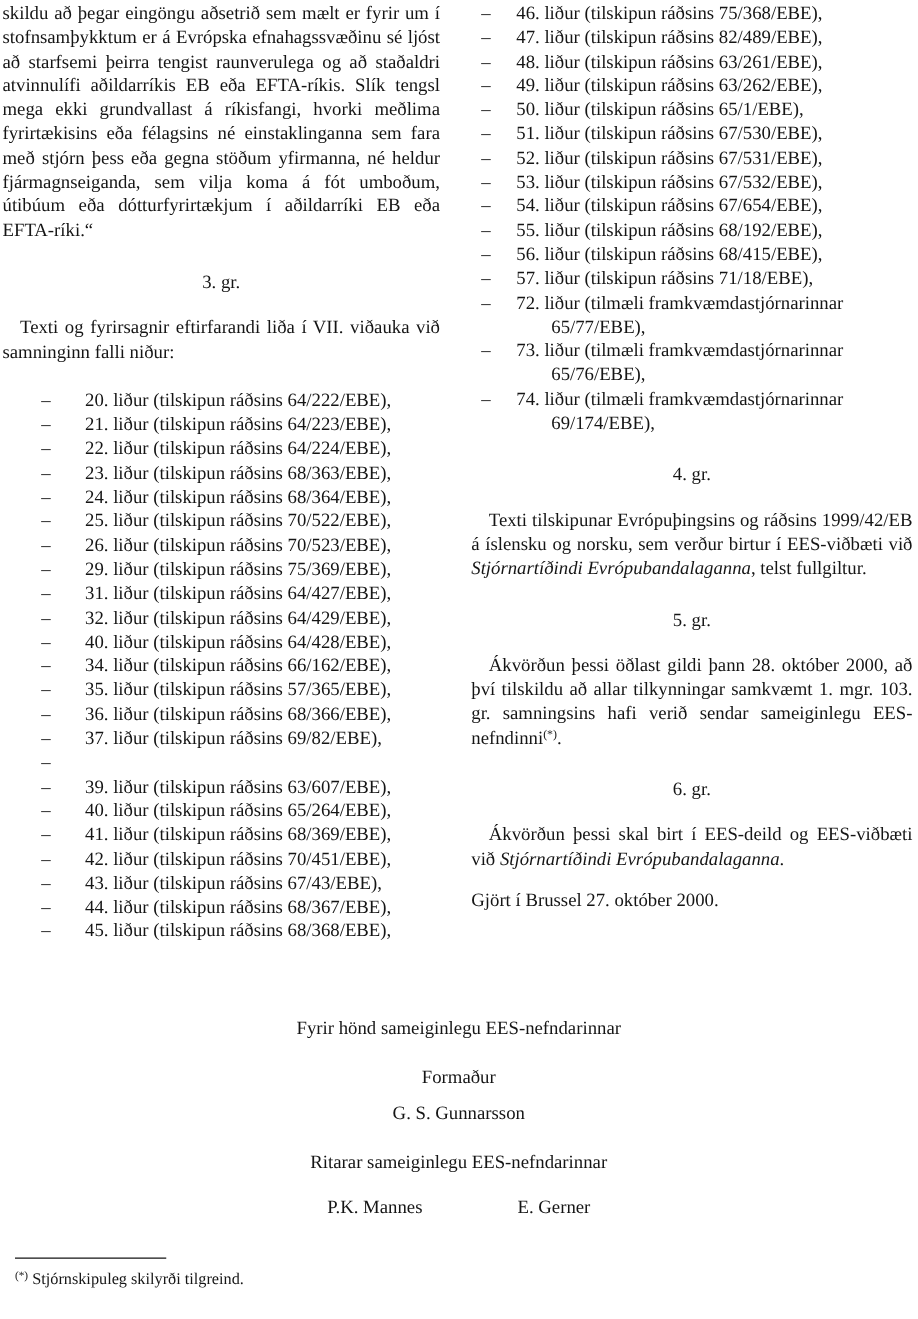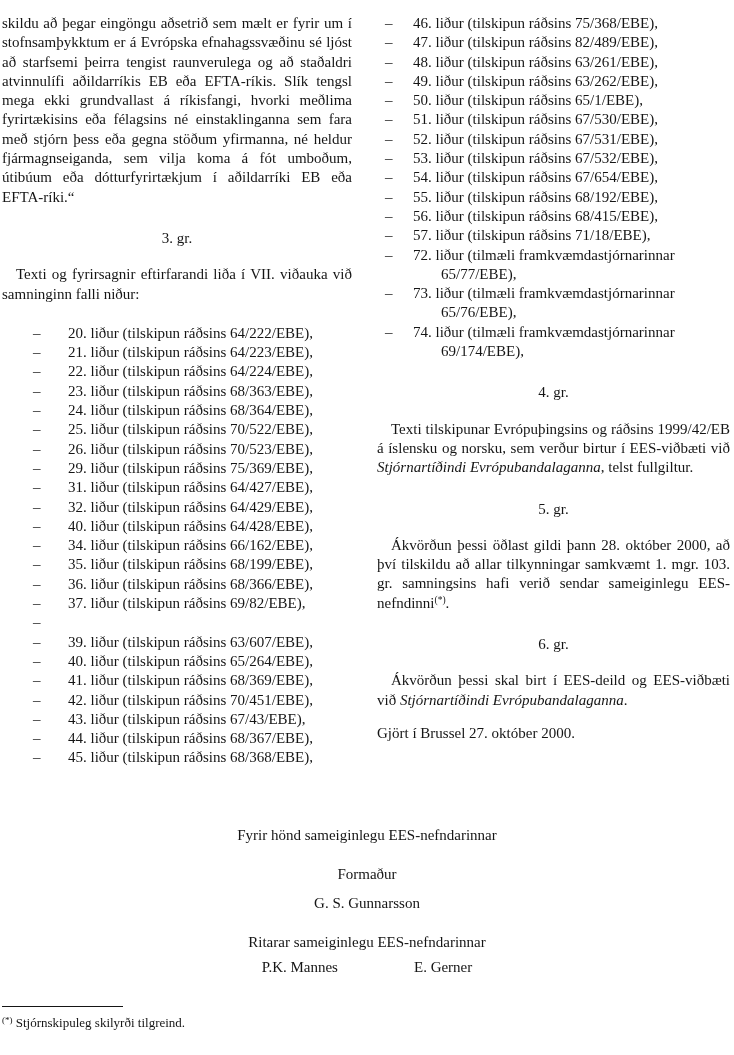--- a/index.html
+++ b/index.html
@@ -6,42 +6,42 @@
   body {
     width: 734px; height: 1055px;
     background: #ffffff;
     color: #151515;
     font-family: "Liberation Serif", "DejaVu Serif", serif;
     font-size: 15px;
     line-height: 19.3px;
     position: relative;
     overflow: hidden;
   }
-  .page { position: absolute; inset: 0; padding-top: 14px; }
+  .page { position: absolute; inset: 0; padding-top: 2px; }
   .cols { display: flex; padding-left: 2px; }
   .col-left  { width: 350px; }
   .col-right { width: 353px; margin-left: 25px; }
   p { margin: 0; text-align: justify; }
   .indent { text-indent: 14px; }
   .gr { text-align: center; margin: 22px 0 17px 0; }
   .col-list { margin-top: 20px; }
   .li { display: flex; }
   .li-marker { box-sizing: border-box; }
   .list-l .li-marker { flex: 0 0 66px; padding-left: 31px; }
   .list-r .li-marker { flex: 0 0 36px; padding-left: 8px; }
   .li-text { flex: 1; padding-left: 28px; text-indent: -28px; }
   .italic { font-style: italic; }
   .fnref { font-size: 9.5px; vertical-align: 5px; line-height: 0; }
   .dateline { margin-top: 14px; }
   .sig { text-align: center; margin-top: 58px; }
   .sig-line2 { margin-top: 20px; }
   .sig-line3 { margin-top: 10px; }
   .sig-line4 { margin-top: 19px; }
-  .sig-names { display: flex; justify-content: center; gap: 76px; margin-top: 6px; }
-  .footnote { position: absolute; left: 2px; top: 1006px; font-size: 13px; line-height: 16px; }
+  .sig-names { display: flex; justify-content: center; gap: 76px; margin-top: 17px; }
+  .footnote { position: absolute; left: 12px; top: 1006px; font-size: 13px; line-height: 16px; }
   .fn-rule { width: 121px; border-top: 1px solid #151515; margin-bottom: 5px; }
   .fn-marker { font-size: 9px; vertical-align: 4px; }
 </style>
 </head>
 <body>
 
 <div class="page">
 
   <div class="cols">
 
@@ -96,21 +96,21 @@
           <div class="li">
             <span class="li-marker">–</span>
             <span class="li-text">40. liður (tilskipun ráðsins 64/428/EBE),</span>
           </div>
           <div class="li">
             <span class="li-marker">–</span>
             <span class="li-text">34. liður (tilskipun ráðsins 66/162/EBE),</span>
           </div>
           <div class="li">
             <span class="li-marker">–</span>
-            <span class="li-text">35. liður (tilskipun ráðsins 68/199/EBE),</span>
+            <span class="li-text">35. liður (tilskipun ráðsins 57/365/EBE),</span>
           </div>
           <div class="li">
             <span class="li-marker">–</span>
             <span class="li-text">36. liður (tilskipun ráðsins 68/366/EBE),</span>
           </div>
           <div class="li">
             <span class="li-marker">–</span>
             <span class="li-text">37. liður (tilskipun ráðsins 69/82/EBE),</span>
           </div>
           <div class="li">

